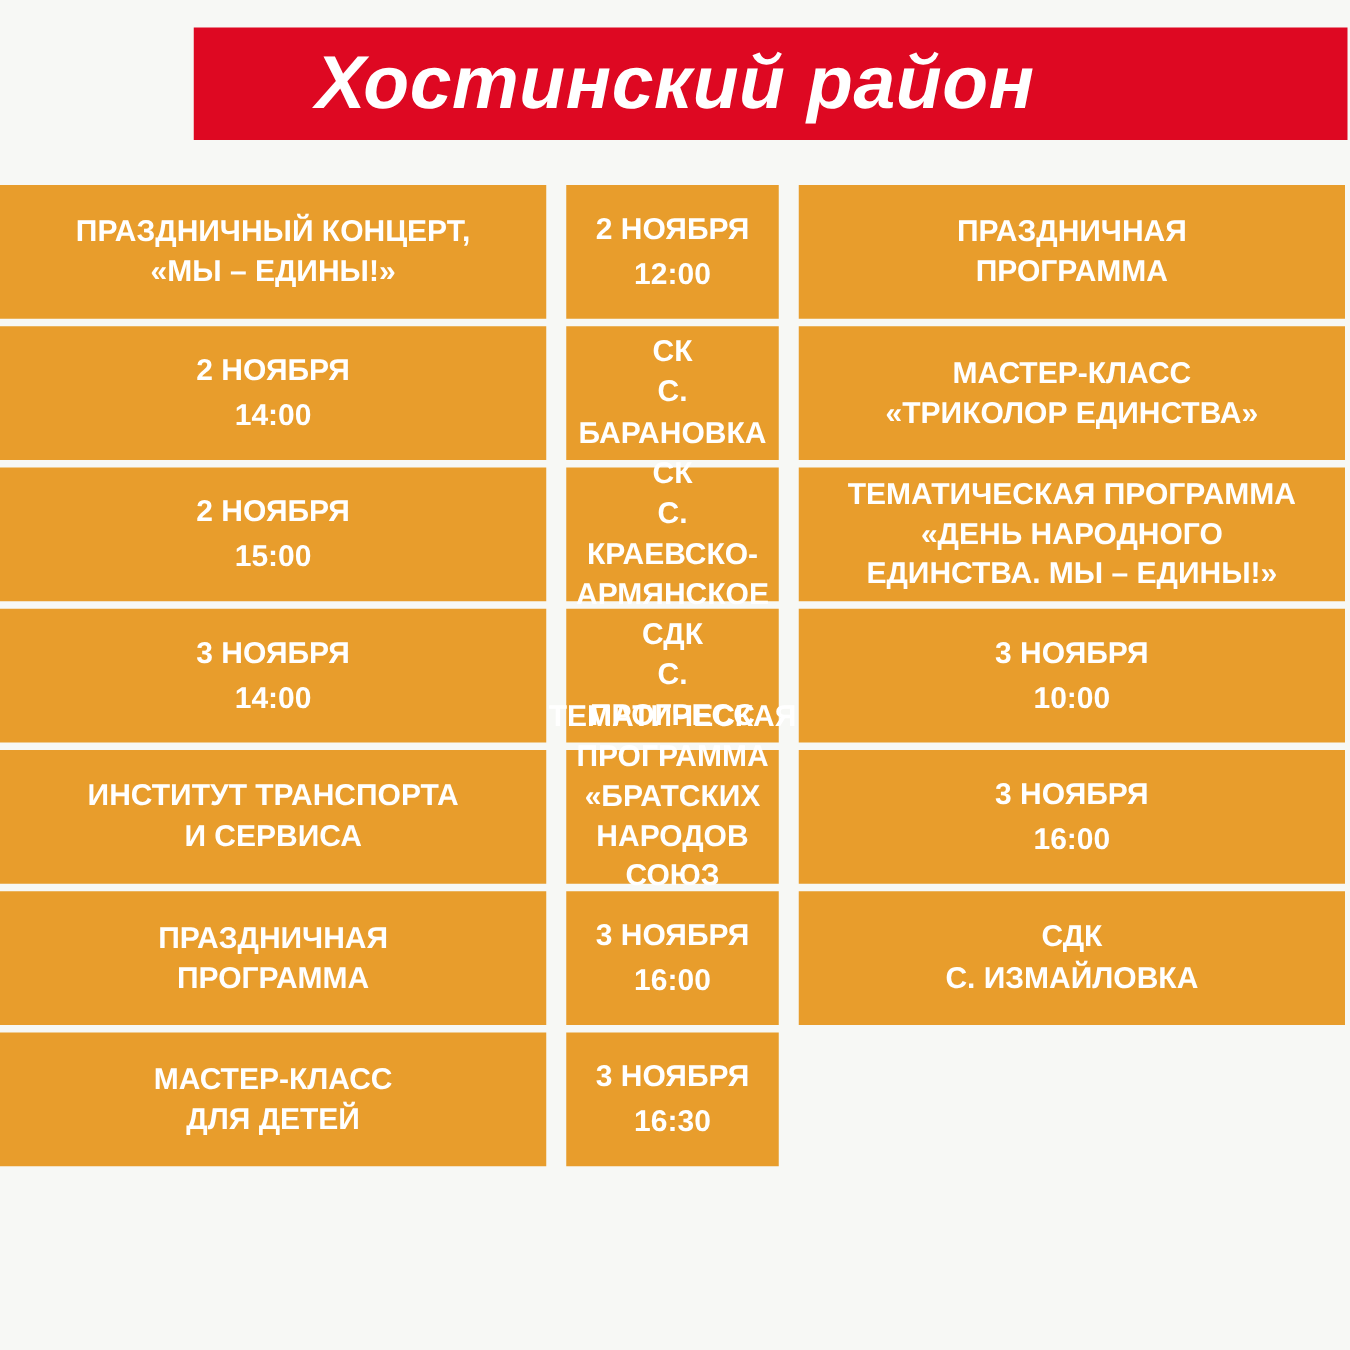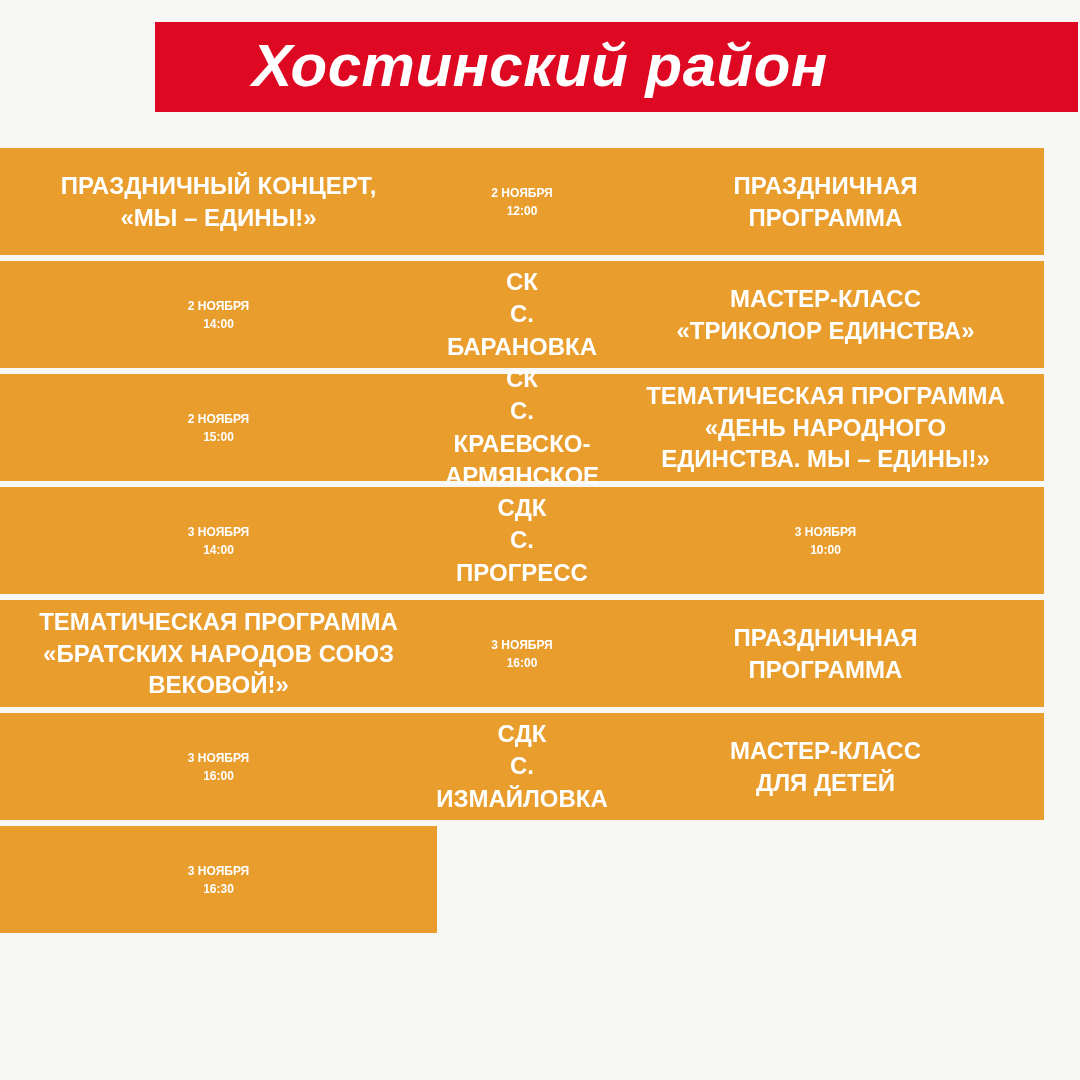--- a/index.html
+++ b/index.html
@@ -41,40 +41,40 @@
   }
   
   .grid {
     position: absolute;
     left: 0;
     top: 148px;
     width: 1076px;
     display: grid;
     grid-template-columns: 437px 170px 437px;
     grid-auto-rows: 107px;
-    gap: 6px 0;
+    gap: 6px 16px;
   }
   .cell {
     background: #E89D2C;
     color: #FFFFFF;
     display: flex;
     align-items: center;
     justify-content: center;
     text-align: center;
     font-weight: bold;
     white-space: pre-line;
     text-transform: uppercase;
   }
   .cell.event {
     font-size: 24px;
     line-height: 1.32;
     padding: 0 16px;
   }
   .cell.datetime {
-    font-size: 12px;
+    font-size: 24px;
     line-height: 1.5;
     padding: 0 8px;
   }
   .cell.venue {
     font-size: 24px;
     line-height: 1.35;
     padding: 0 16px;
   }
 </style>
 </head>
@@ -109,20 +109,22 @@
     <div class="cell event">ТЕМАТИЧЕСКАЯ ПРОГРАММА
 «ДЕНЬ НАРОДНОГО
 ЕДИНСТВА. МЫ – ЕДИНЫ!»</div>
     <div class="cell datetime">3 НОЯБРЯ
 14:00</div>
     <div class="cell venue">СДК
 С. ПРОГРЕСС</div>
 
     <div class="cell datetime">3 НОЯБРЯ
 10:00</div>
+    <div class="cell venue">ИНСТИТУТ ТРАНСПОРТА
+И СЕРВИСА</div>
 
     <div class="cell event">ТЕМАТИЧЕСКАЯ ПРОГРАММА
 «БРАТСКИХ НАРОДОВ СОЮЗ
 ВЕКОВОЙ!»</div>
     <div class="cell datetime">3 НОЯБРЯ
 16:00</div>
 
     <div class="cell event">ПРАЗДНИЧНАЯ
 ПРОГРАММА</div>
     <div class="cell datetime">3 НОЯБРЯ

